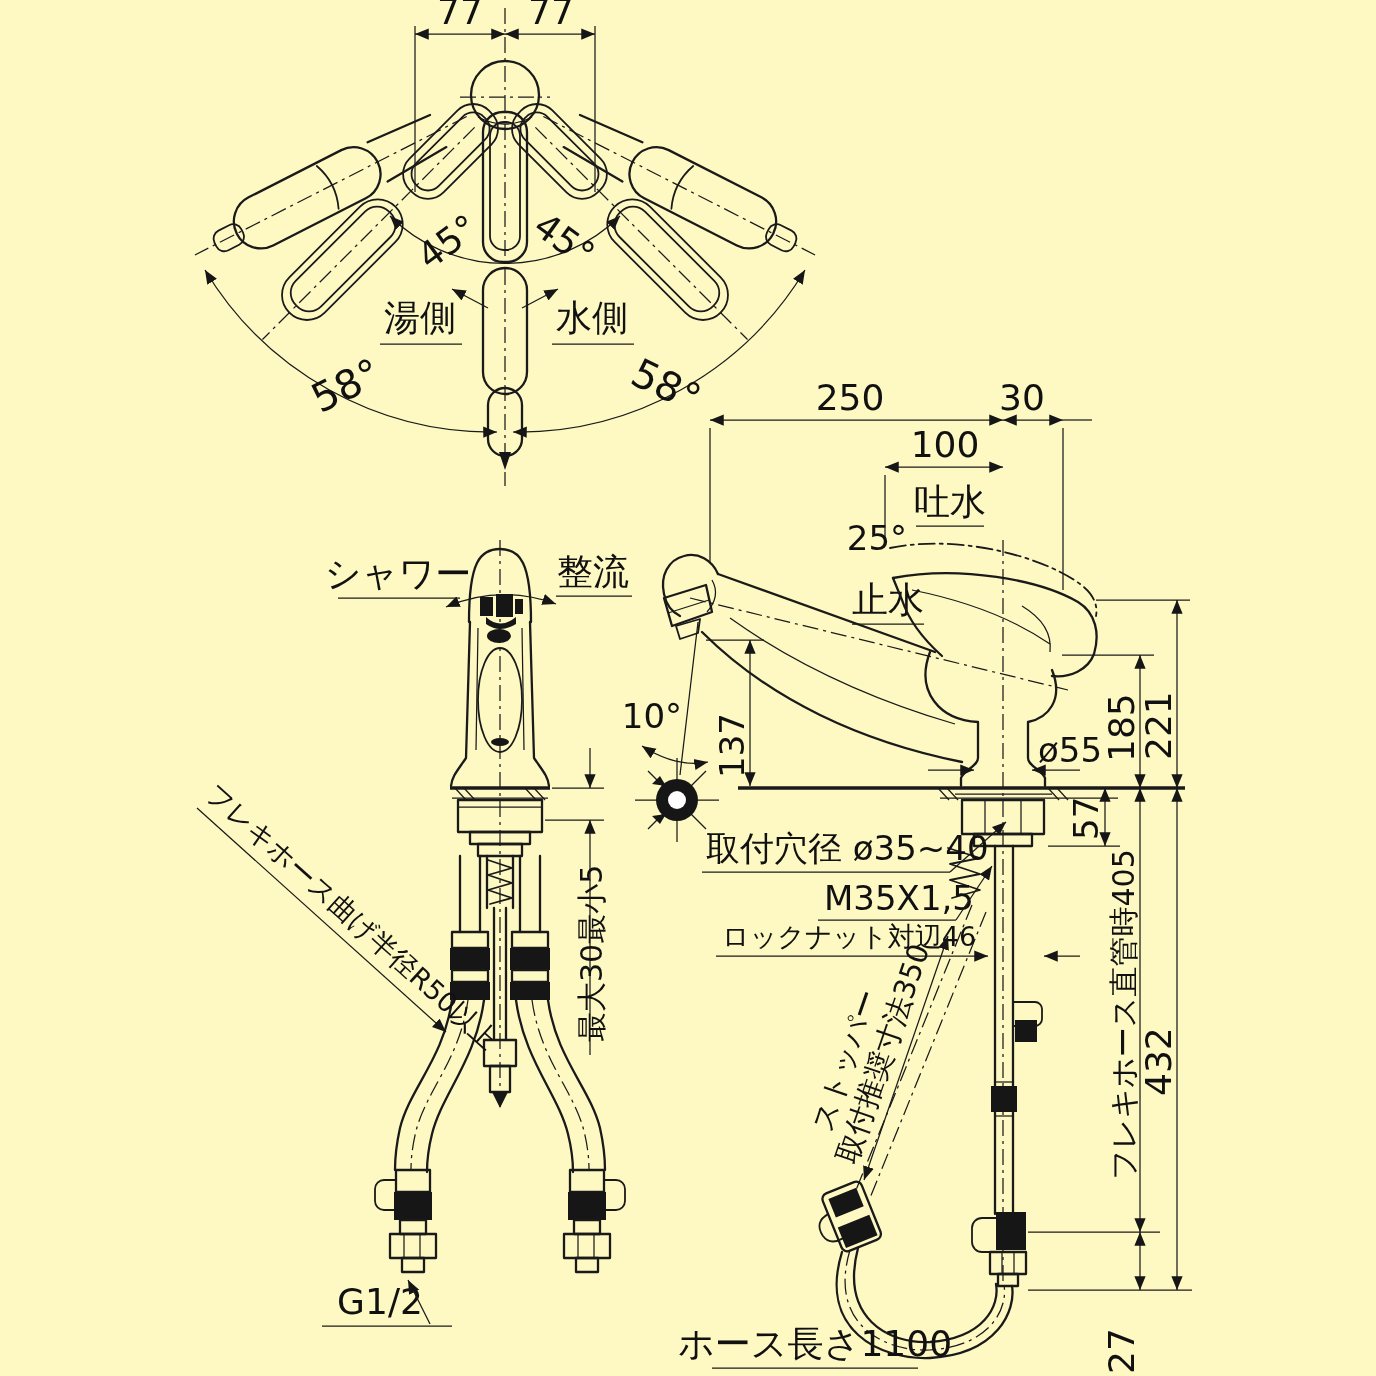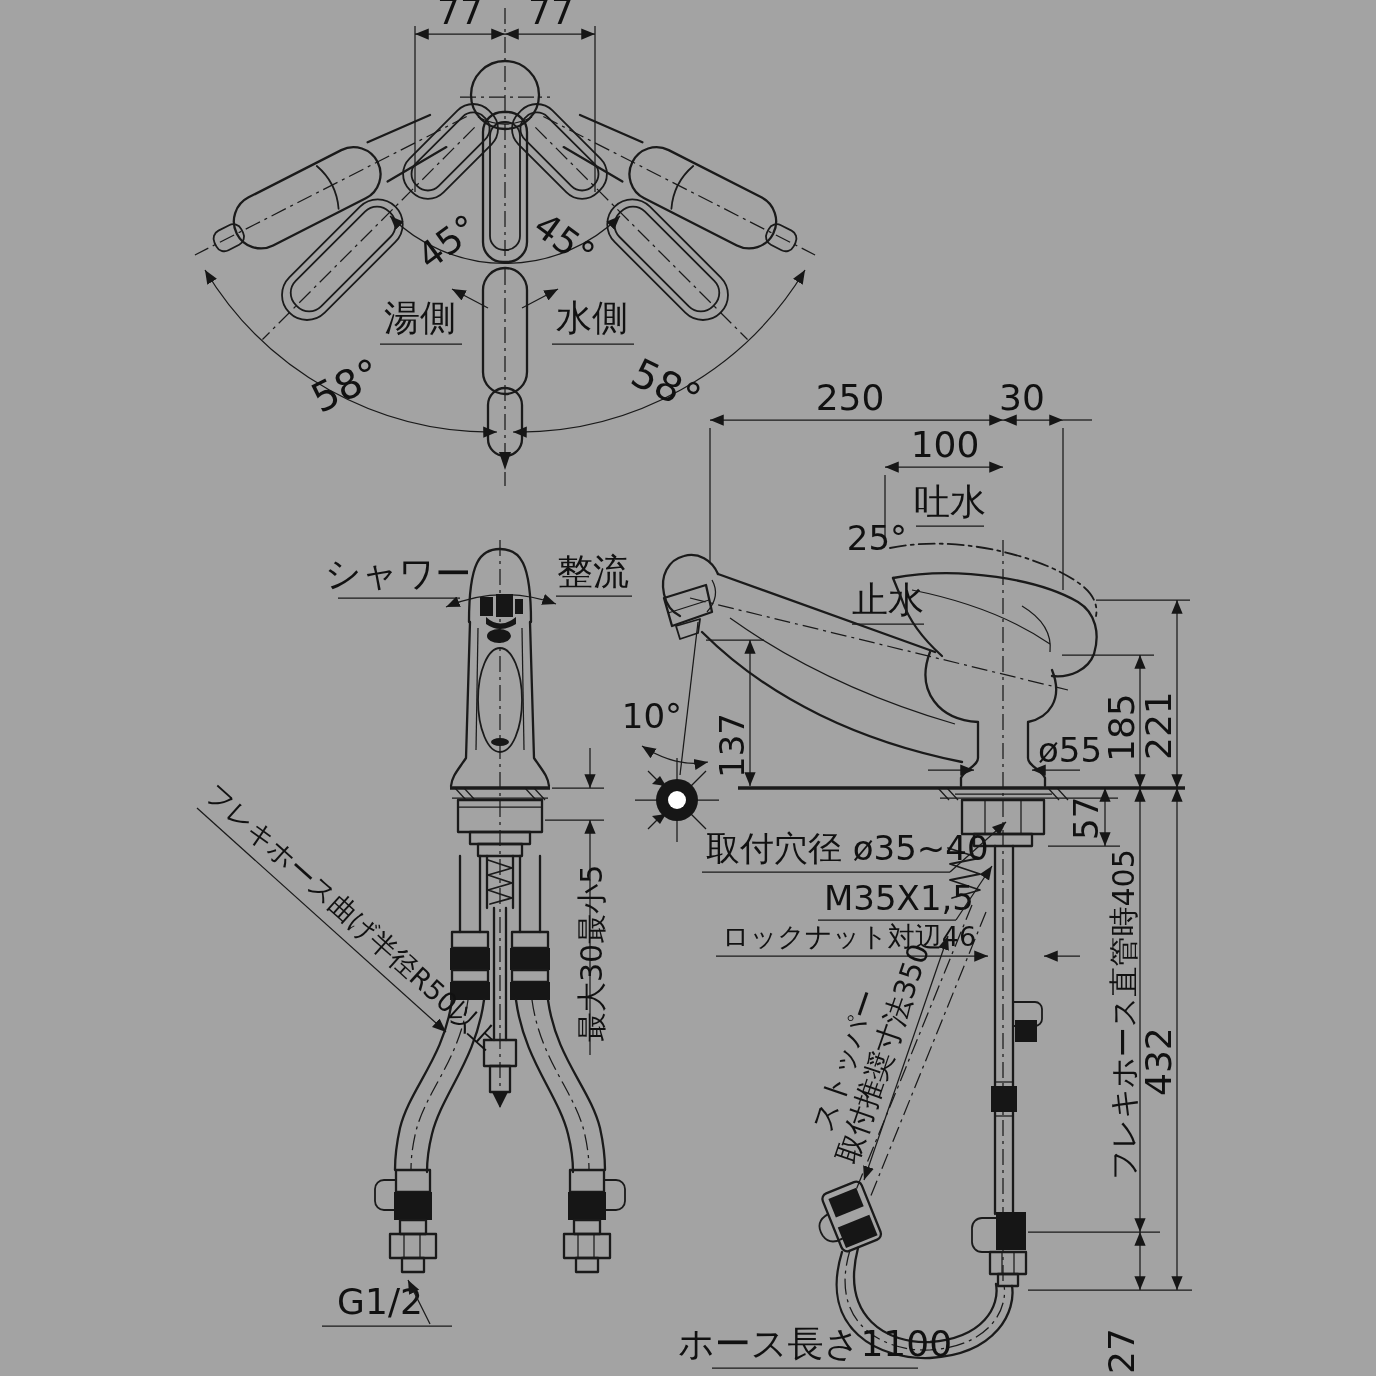--- a/index.html
+++ b/index.html
@@ -1,16 +1,16 @@
 <!DOCTYPE html>
 <html><head>
 <meta charset="utf-8">
 <style>
   html,body{margin:0;padding:0;background:#ffffff;}
-  .stage{width:1376px;height:1376px;background:#a3a3a3;position:relative;overflow:hidden;}
+  .stage{width:1376px;height:1376px;background:#fef9c3;position:relative;overflow:hidden;}
   svg{display:block;}
   
   .o{stroke:#1a1a1a;fill:none;stroke-width:2.3;stroke-linecap:round;stroke-linejoin:round;}
   .m{stroke:#1a1a1a;fill:none;stroke-width:1.8;stroke-linecap:round;stroke-linejoin:round;}
   .t{stroke:#1a1a1a;fill:none;stroke-width:1.25;stroke-linecap:butt;}
   .tk{stroke:#1a1a1a;fill:none;stroke-width:3.6;}
   .dd{stroke-dasharray:16 5 3 5;}
   .f{fill:#161616;stroke:none;}
   text{fill:#111;font-family:"DejaVu Sans","Liberation Sans",sans-serif;}
   .n36{font-size:36px;} .n34{font-size:34px;} .n40{font-size:40px;}

